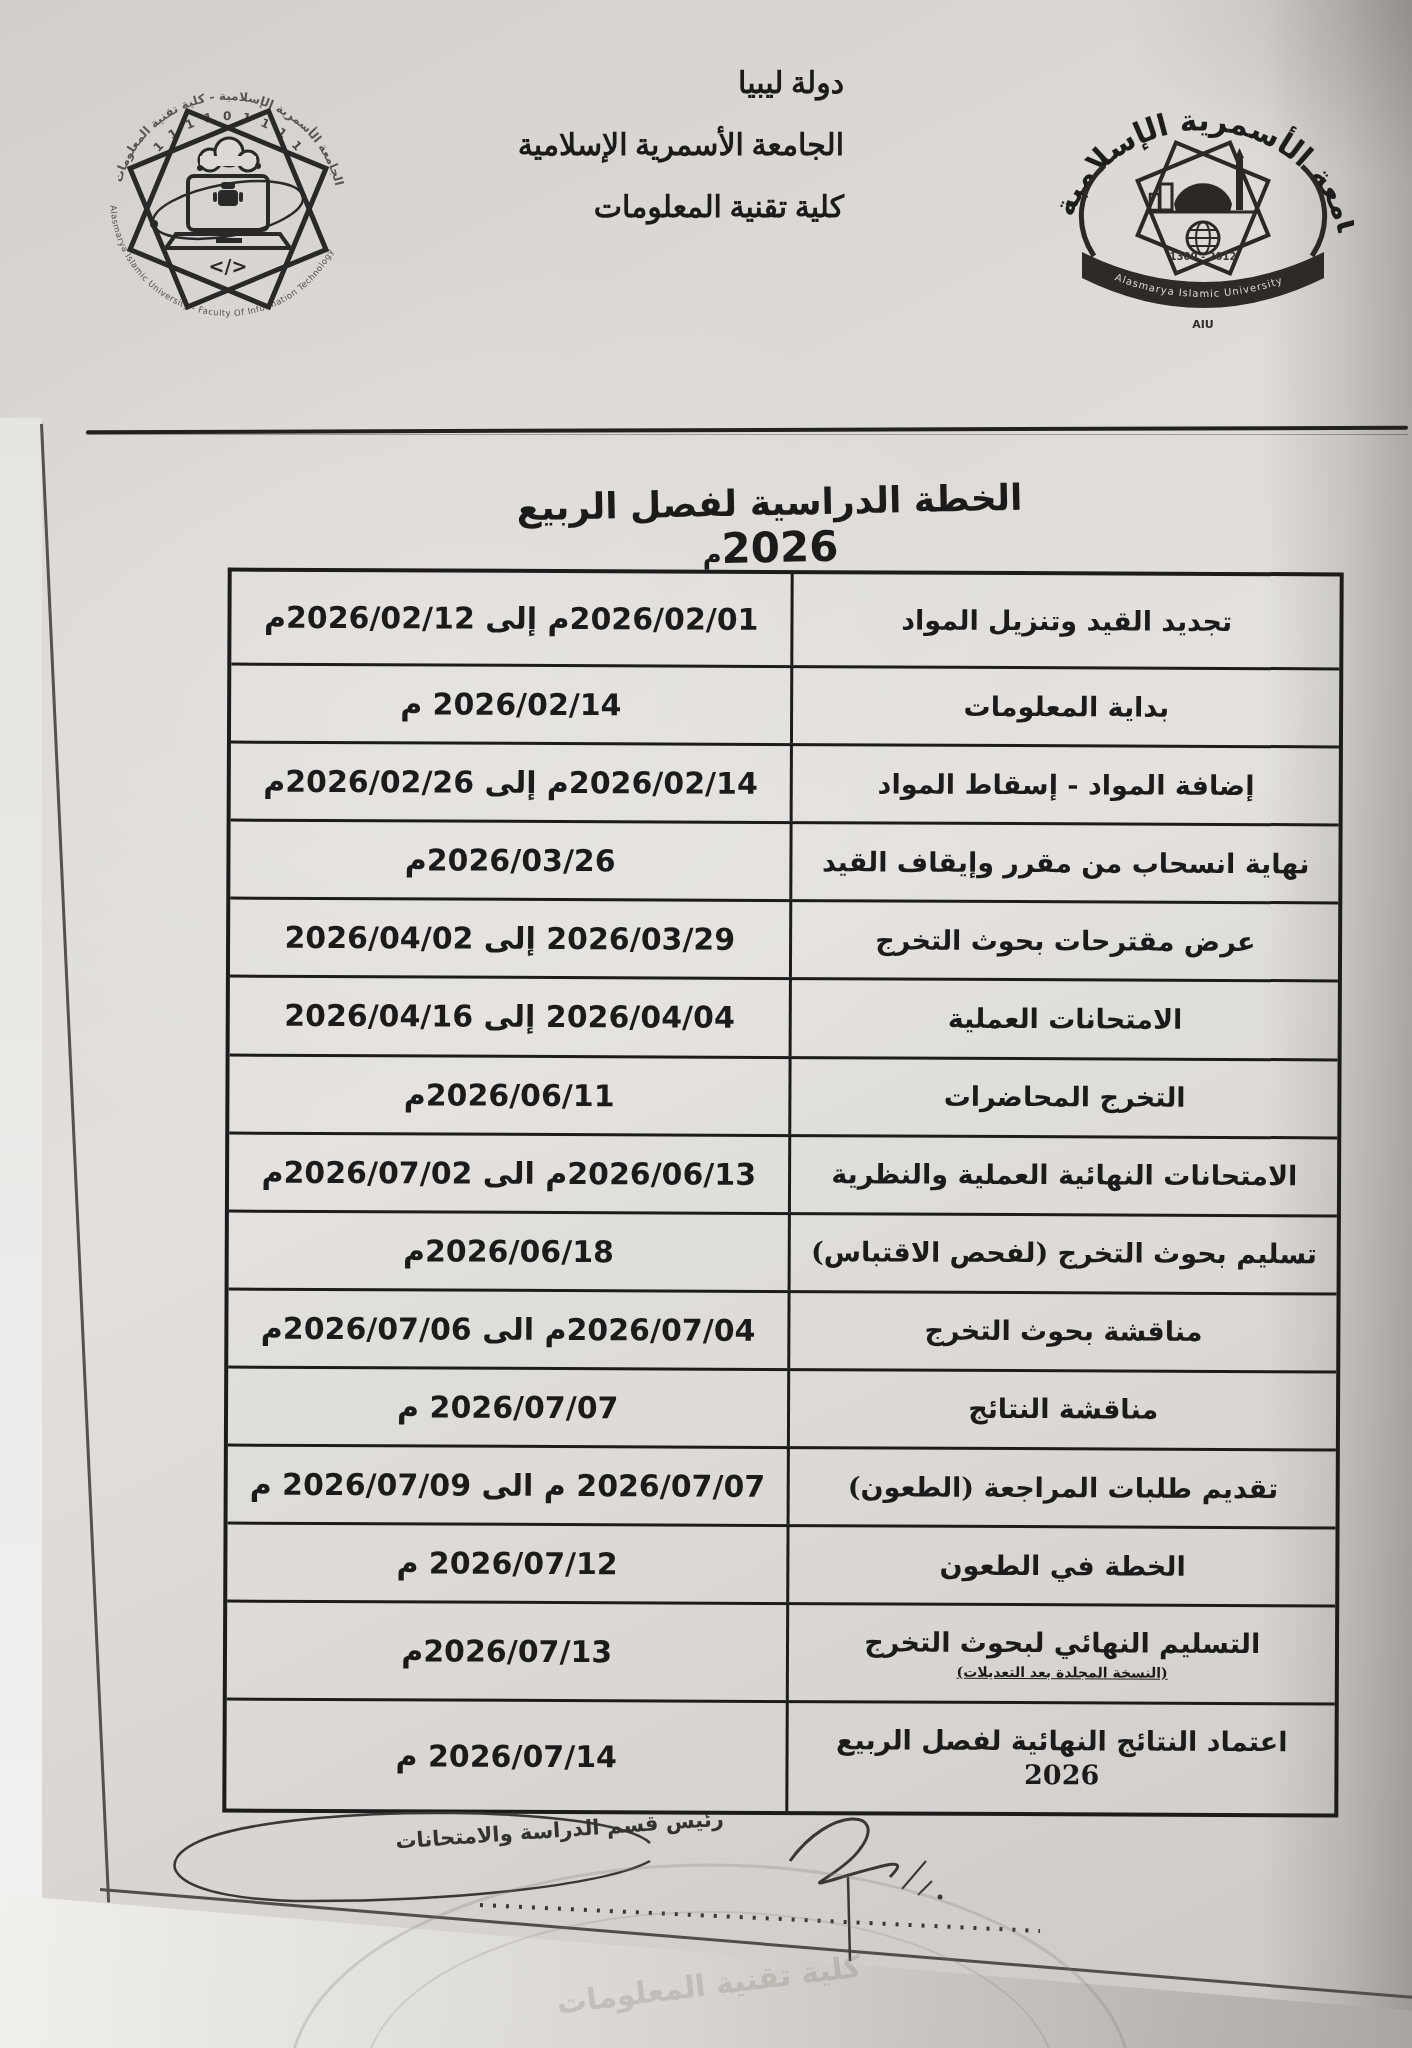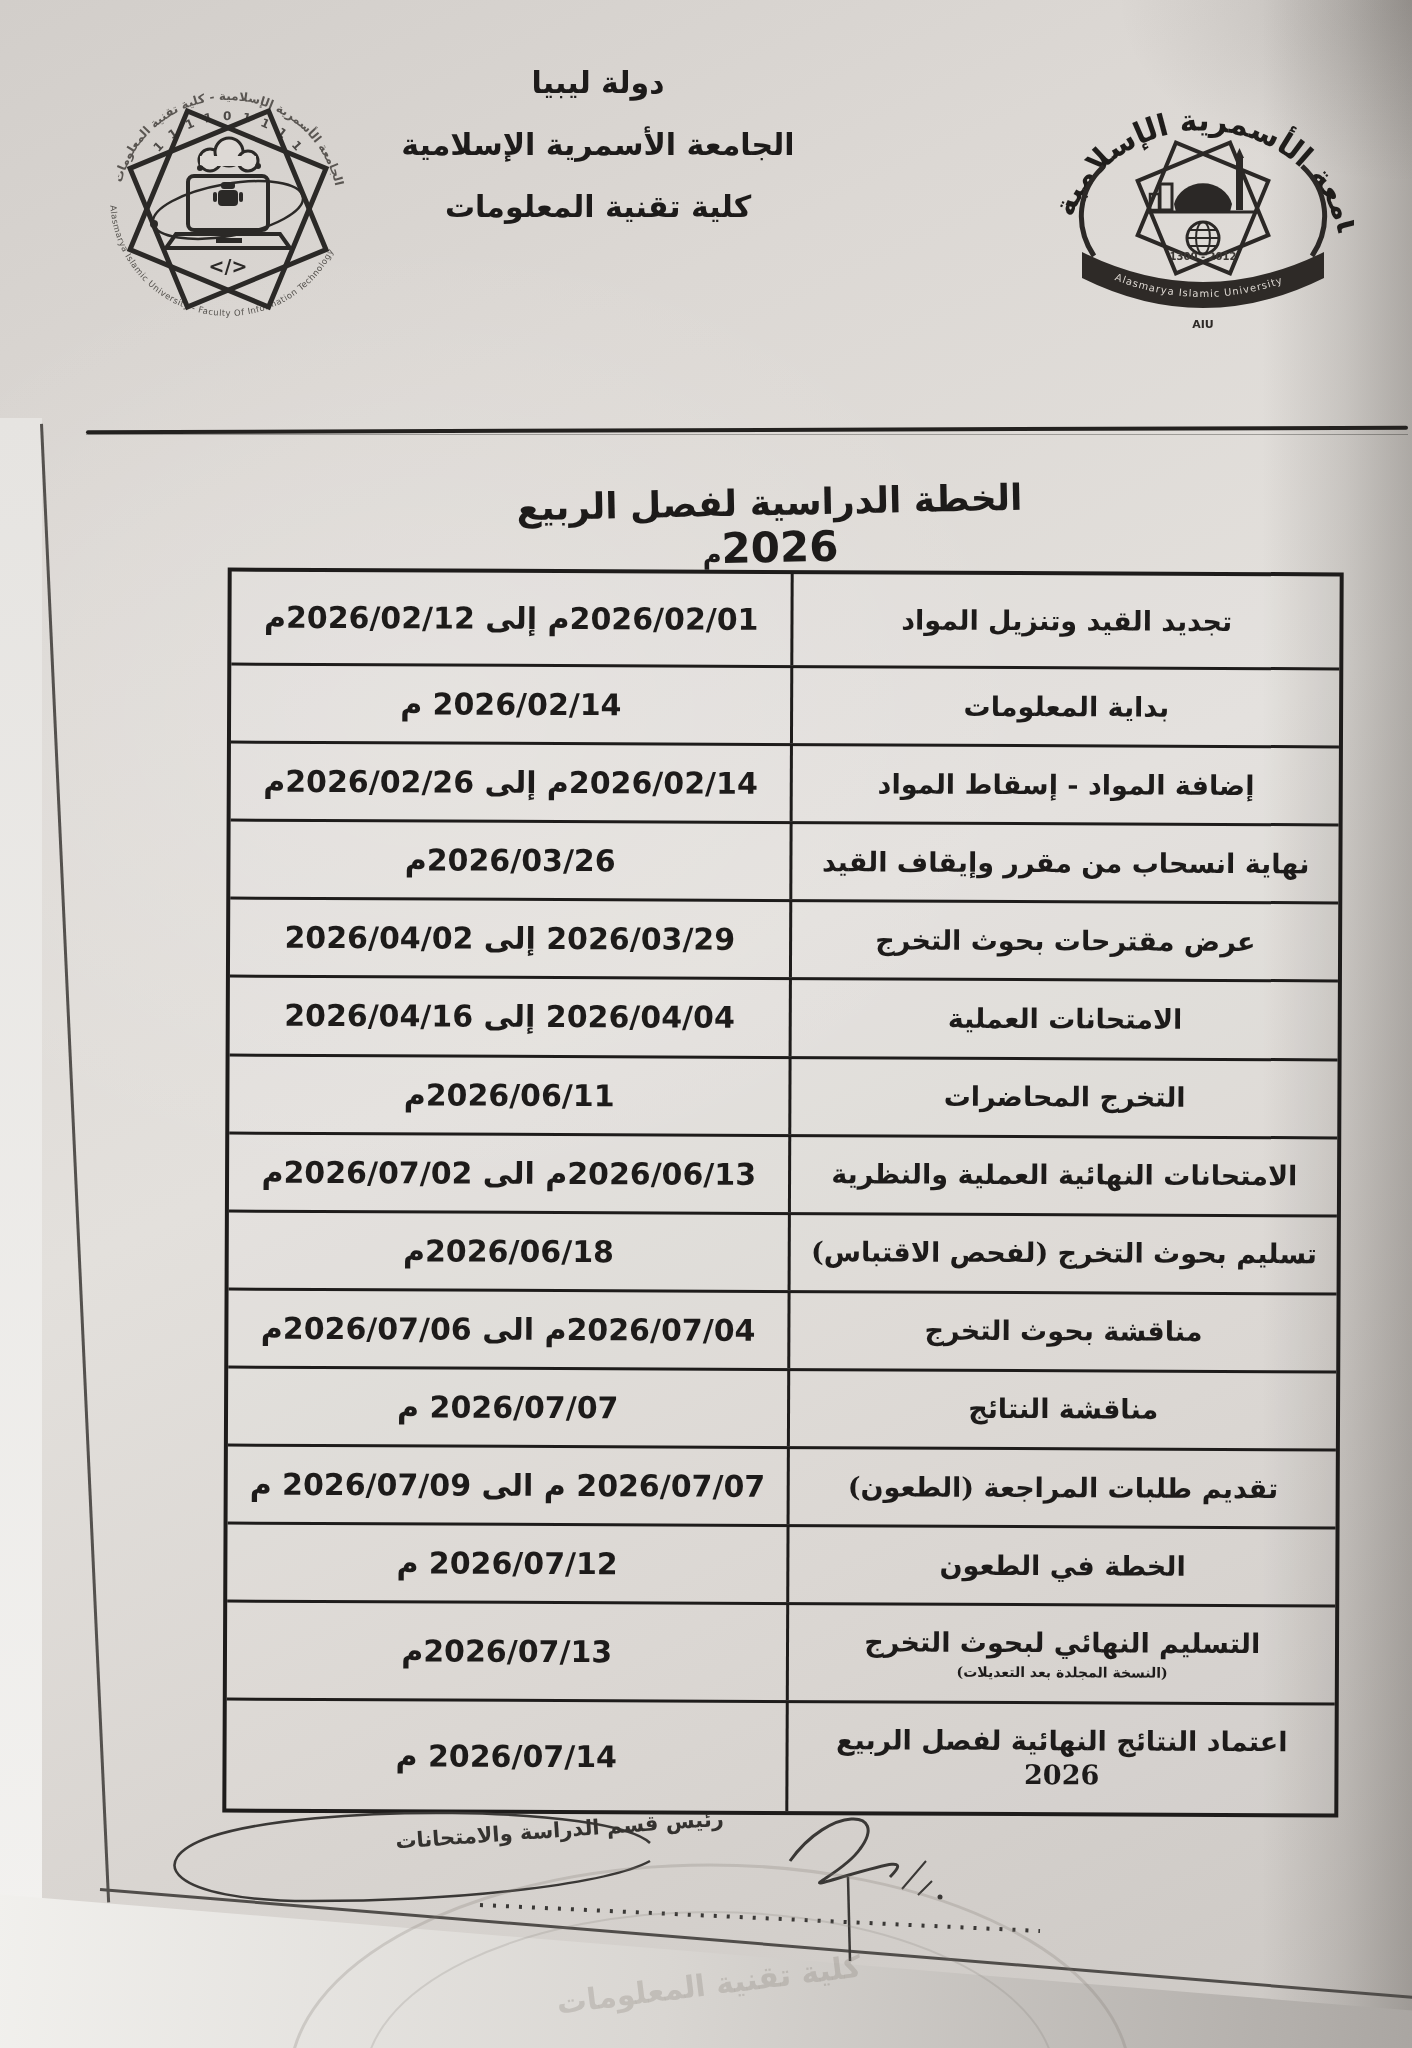--- a/index.html
+++ b/index.html
@@ -18,43 +18,43 @@
   .left-strip{position:absolute;left:0;top:418px;bottom:0;width:42px;
     background:linear-gradient(180deg,#e6e4e1,#f3f2f0);}
   .left-edge-line{position:absolute;left:40px;top:424px;width:3px;height:1480px;
     background:#54514e;transform:rotate(-2.6deg);transform-origin:top left;}
   .desk-surface{position:absolute;left:-30px;top:1892px;width:1560px;height:420px;
     transform:rotate(4.7deg);transform-origin:top left;
     background:linear-gradient(90deg,#f2f1ee 0%,#d9d6d2 45%,#b3afab 85%,#a19d99 100%);}
   .bottom-edge-line{position:absolute;left:100px;top:1888px;width:1420px;height:3px;
     background:#504d4a;transform:rotate(4.7deg);transform-origin:left center;}
   
-  .header-text{position:absolute;left:352px;top:52px;width:492px;text-align:center;
-    font-weight:700;font-size:30px;line-height:62px;direction:rtl;}
+  .header-text{position:absolute;left:352px;top:52px;width:492px;
+    font-weight:700;font-size:30px;line-height:62px;direction:rtl;font-family:Liberation Serif, serif;}
   .hline{white-space:nowrap;}
   .divider{position:absolute;left:86px;top:428px;width:1322px;height:4px;background:#23211f;
     border-radius:3px;transform:rotate(-.2deg);}
   .divider2{position:absolute;left:86px;top:434px;width:1322px;height:1px;background:rgba(35,33,31,.35);}
   
   .doc-title{position:absolute;left:470px;top:482px;width:600px;text-align:center;direction:rtl;
     font-weight:700;font-size:36px;transform:rotate(-1.2deg);letter-spacing:-1px;}
   .doc-title .year{font-size:42px;letter-spacing:0;}
   .doc-title .suffix{font-size:26px;}
   
   .cal-table{position:absolute;left:225px;top:570px;width:1116px;height:1245px;
     border:4px solid #1e1c1b;box-sizing:border-box;direction:rtl;display:flex;flex-direction:column;
     transform:rotate(.25deg);background:rgba(255,255,255,.06);}
   .trow{display:flex;flex:1 1 auto;border-bottom:3px solid #1e1c1b;min-height:0;}
   .trow:last-child{border-bottom:none;}
   .trow.tall{flex:1.5 1 auto;}
   .cell{display:flex;align-items:center;justify-content:center;text-align:center;
     box-sizing:border-box;padding:4px 14px;}
   .label-cell{width:551px;border-left:3px solid #1e1c1b;flex-direction:column;
     font-weight:700;font-size:27px;line-height:1.25;font-family:"DejaVu Serif","DejaVu Sans",serif;}
-  .label-cell .note{font-size:14px;font-weight:700;margin-top:4px;}
+  .label-cell .note{font-size:14px;font-weight:700;margin-top:4px;text-decoration:underline;}
   .date-cell{width:562px;direction:rtl;font-weight:700;font-size:30px;
     letter-spacing:.5px;font-family:"DejaVu Sans",sans-serif;}
   
   .logo-left{position:absolute;left:92px;top:58px;width:272px;height:288px;}
   .logo-right{position:absolute;left:1052px;top:42px;width:302px;height:292px;}
   svg text{font-family:"DejaVu Sans",sans-serif;}
   
   .sig-wrap{position:absolute;left:90px;top:1765px;width:980px;height:240px;}
   
   .stamp{position:absolute;left:260px;top:1845px;width:900px;height:203px;overflow:hidden;

